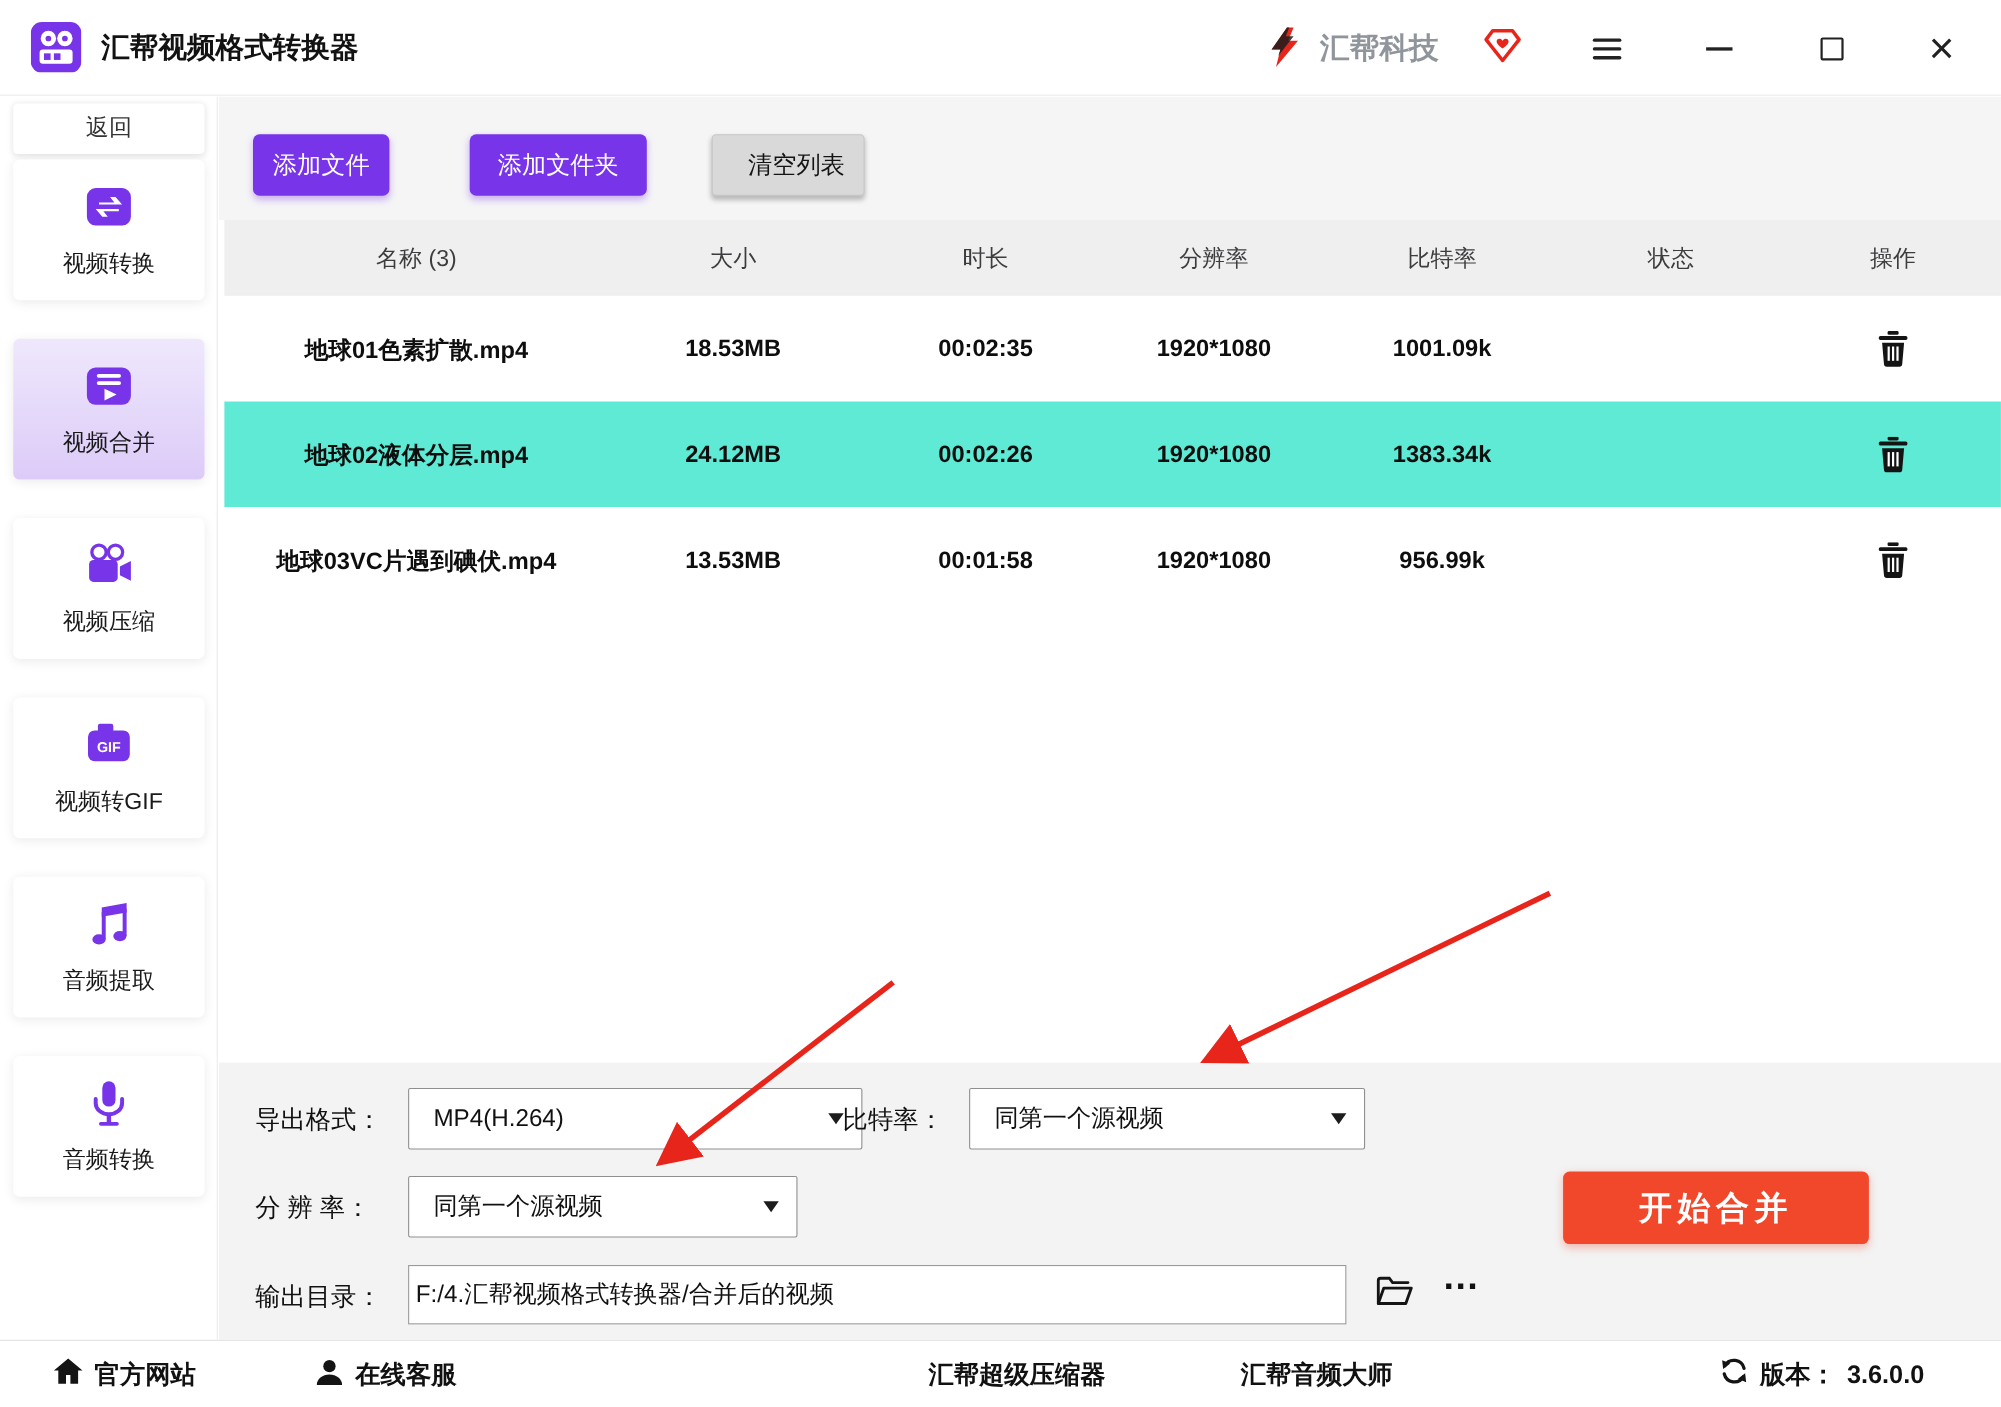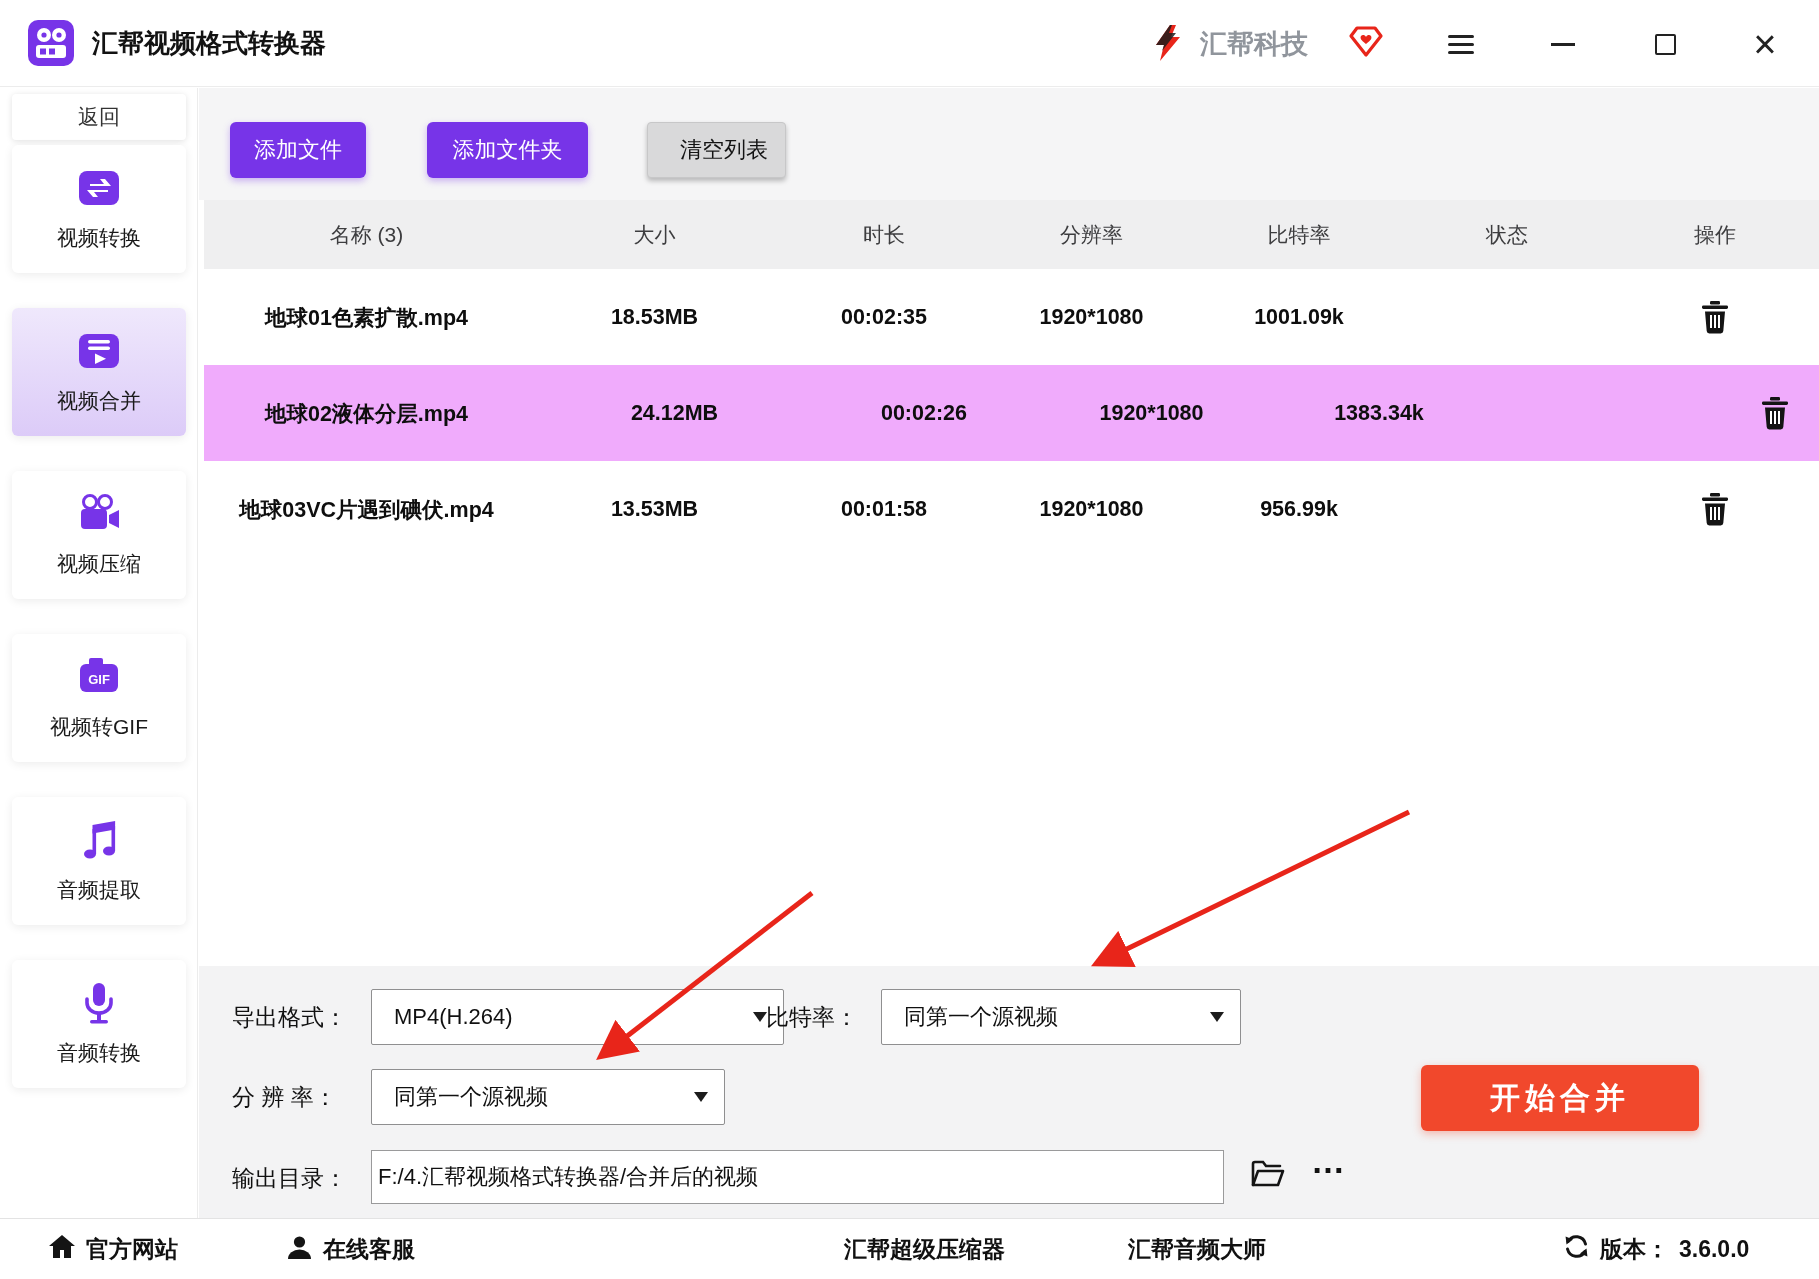--- a/index.html
+++ b/index.html
@@ -35,31 +35,31 @@
   .nav-card.active { background:linear-gradient(180deg,#efe8fc,#dccbf8); }
   .nav-label { font-size:21px; color:#1a1a1a; font-weight:500; }
   .nav-1 { top:57px; } .nav-2 { top:220px; } .nav-3 { top:383px; } .nav-4 { top:546px; } .nav-5 { top:709px; } .nav-6 { top:872px; }
 
   
   .content { position:absolute; left:199px; top:88px; right:0; bottom:61px; background:#fff; }
   .toolbar-band { position:absolute; left:0; right:0; top:0; height:112px; background:#f5f5f6; }
   .btn { position:absolute; top:34px; height:56px; border:none; border-radius:6px; font-size:22px; cursor:pointer;
     font-family:inherit; font-weight:500; }
   .btn-purple { background:#7734e8; color:#fff; box-shadow:0 3px 7px rgba(119,52,232,.35); }
-  .btn-addfile { left:31px; width:136px; }
+  .btn-addfile { left:31px; width:124px; }
   .btn-addfolder { left:228px; width:161px; }
   .btn-gray { left:448px; width:139px; background:#d9d9da; color:#141414; border:1px solid #c7c7c8; box-shadow:0 3px 5px rgba(0,0,0,.25); border-radius:4px;padding-left:15px; }
 
   
   .grid-row { position:absolute; left:5px; right:0; display:grid;
-    grid-template-columns:325px 251px 208px 207px 208px 208px 1fr; align-items:center; }
+    grid-template-columns:325px 251px 208px 207px 208px 208px 1fr; align-items:center;padding-left:12px; }
   .thead { top:112px; height:69px; background:#efeff0; color:#3d3d3f; font-size:21px; font-weight:500; }
   .trow { height:96px; font-size:21.5px; font-weight:600; color:#0e0e0e; cursor:pointer; }
   .trow-1 { top:181px; background:#fff; }
-  .trow-2 { top:277px; background:#f0abfc;gap:20px; }
+  .trow-2 { top:277px; background:#5eead4; }
   .trow-3 { top:373px; background:#fff; }
   .cell { text-align:center; }
   .progress-track { width:150px; height:8px; border-radius:4px; background:#f6ccdb; margin:0 auto; overflow:hidden; }
   .progress-fill { width:58%; height:100%; background:#eba7bf; border-radius:4px; }
   .del-btn { width:40px; height:40px; margin:0 auto; display:flex; align-items:center; justify-content:center; cursor:pointer; background:none; border:none; }
 
   
   .settings-panel { position:absolute; left:0; right:0; top:878px; bottom:0; background:#f3f3f4; }
   .set-label { position:absolute; font-size:23px; font-weight:500; color:#111; }
   .dropdown { position:absolute; height:56px; background:#fff; border:1px solid #8f8f90; border-radius:2px;

